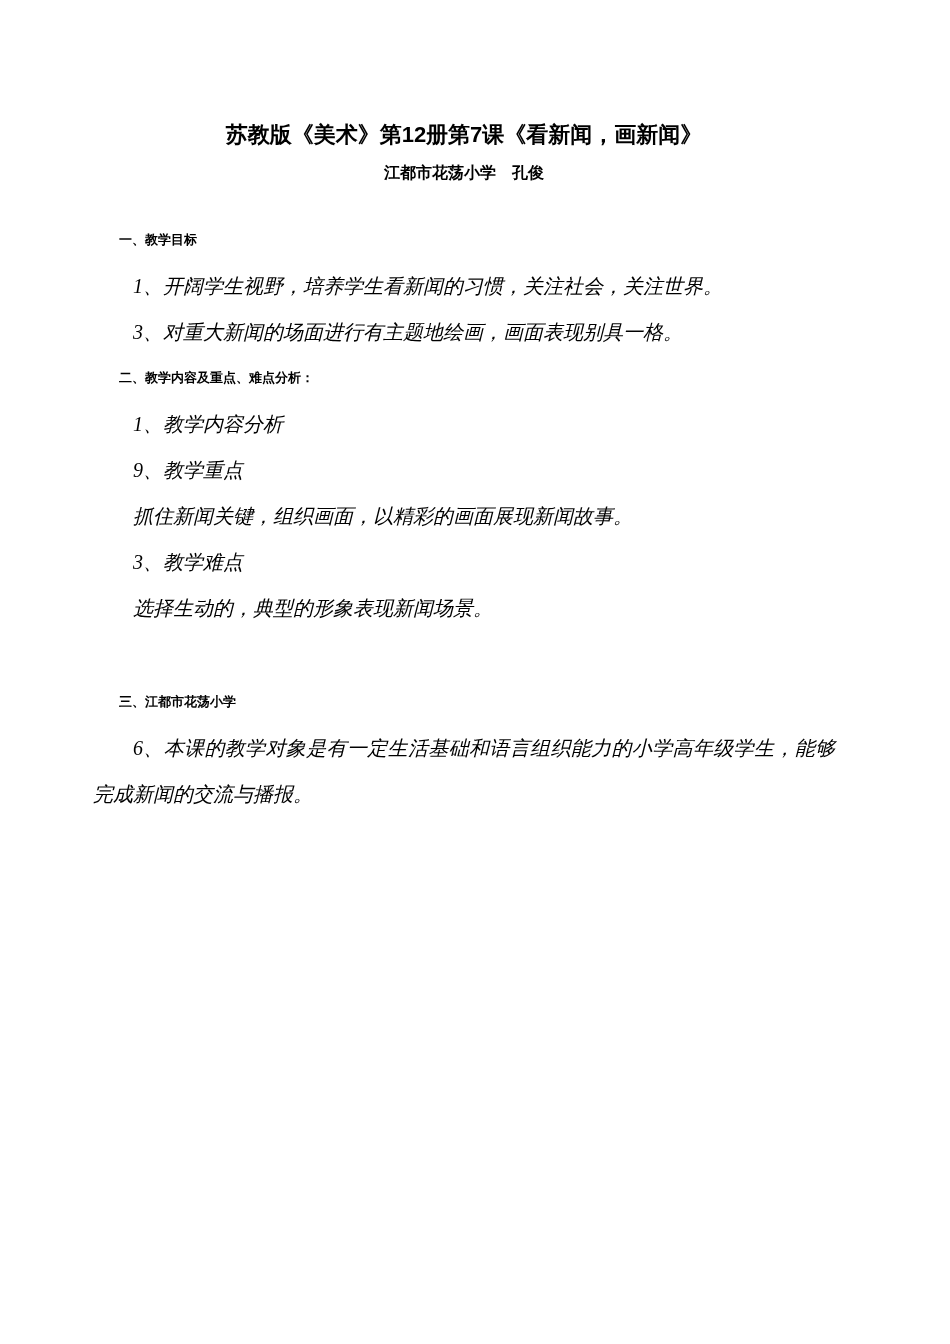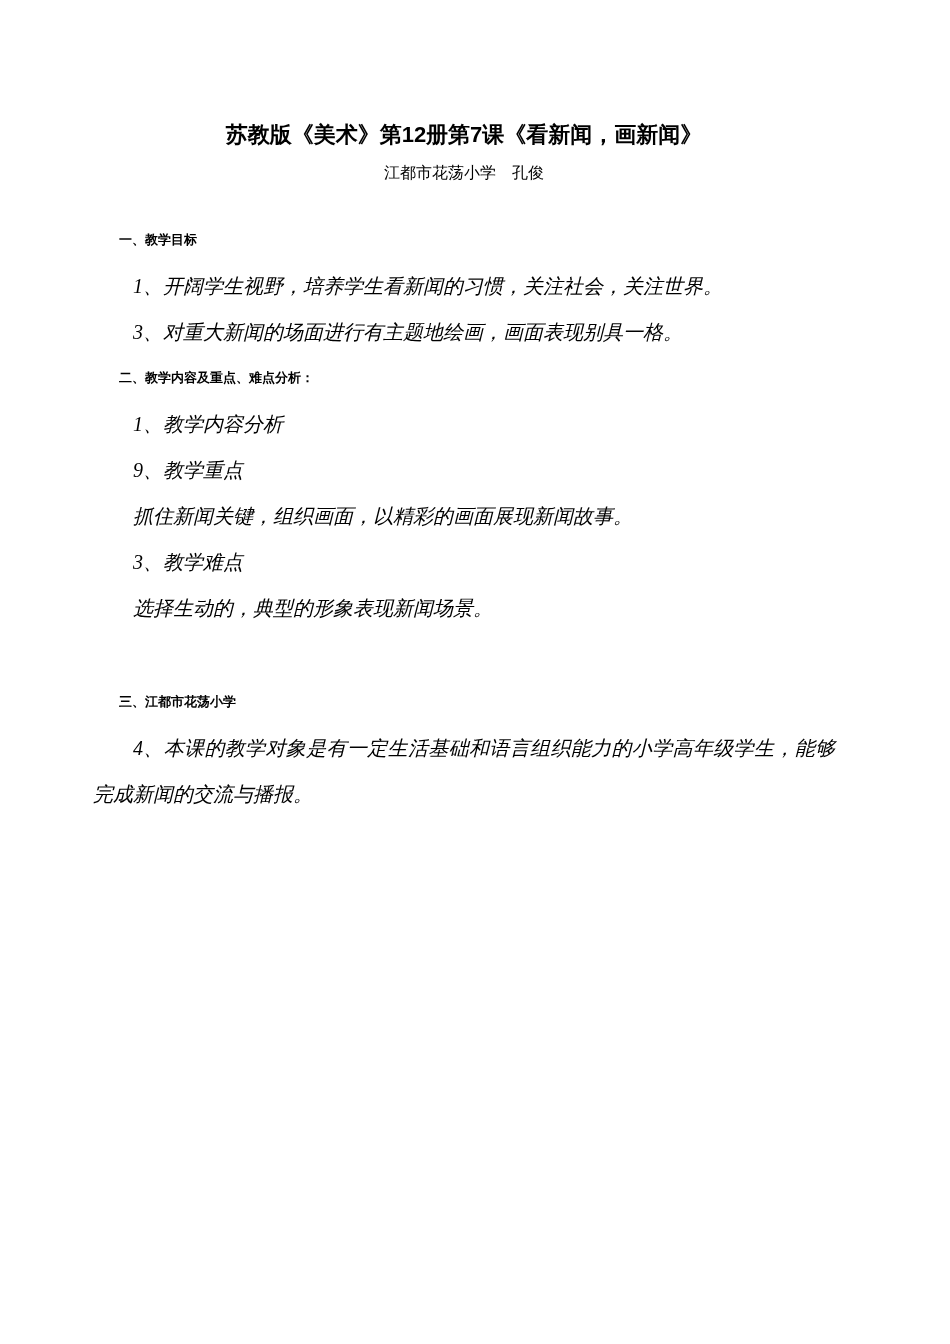--- a/index.html
+++ b/index.html
@@ -22,21 +22,21 @@
     text-align: center;
     font-size: 22px;
     font-weight: bold;
     line-height: 1.5;
     font-family: "Liberation Sans", "DejaVu Sans", sans-serif;
   }
   .doc-author {
     margin: 9px 0 32px 0;
     text-align: center;
     font-size: 16px;
-    font-weight: normal;
+    font-weight: bold;
     line-height: 1.5;
   }
   .heading {
     margin: 0;
     font-size: 13px;
     font-weight: bold;
     line-height: 46px;
     text-indent: 2em;
     font-family: "Liberation Sans", "DejaVu Sans", sans-serif;
   }
@@ -69,15 +69,15 @@
   <p class="para">3、对重大新闻的场面进行有主题地绘画，画面表现别具一格。</p>
 
   <h2 class="heading">二、教学内容及重点、难点分析：</h2>
   <p class="para">1、教学内容分析</p>
   <p class="para">9、教学重点</p>
   <p class="para">抓住新闻关键，组织画面，以精彩的画面展现新闻故事。</p>
   <p class="para">3、教学难点</p>
   <p class="para">选择生动的，典型的形象表现新闻场景。</p>
 
   <h2 class="heading spaced-top">三、江都市花荡小学</h2>
-  <p class="para justify">4、本课的教学对象是有一定生活基础和语言组织能力的小学高年级学生，能够完成新闻的交流与播报。</p>
+  <p class="para justify">6、本课的教学对象是有一定生活基础和语言组织能力的小学高年级学生，能够完成新闻的交流与播报。</p>
 
 </div>
 
 </body></html>

